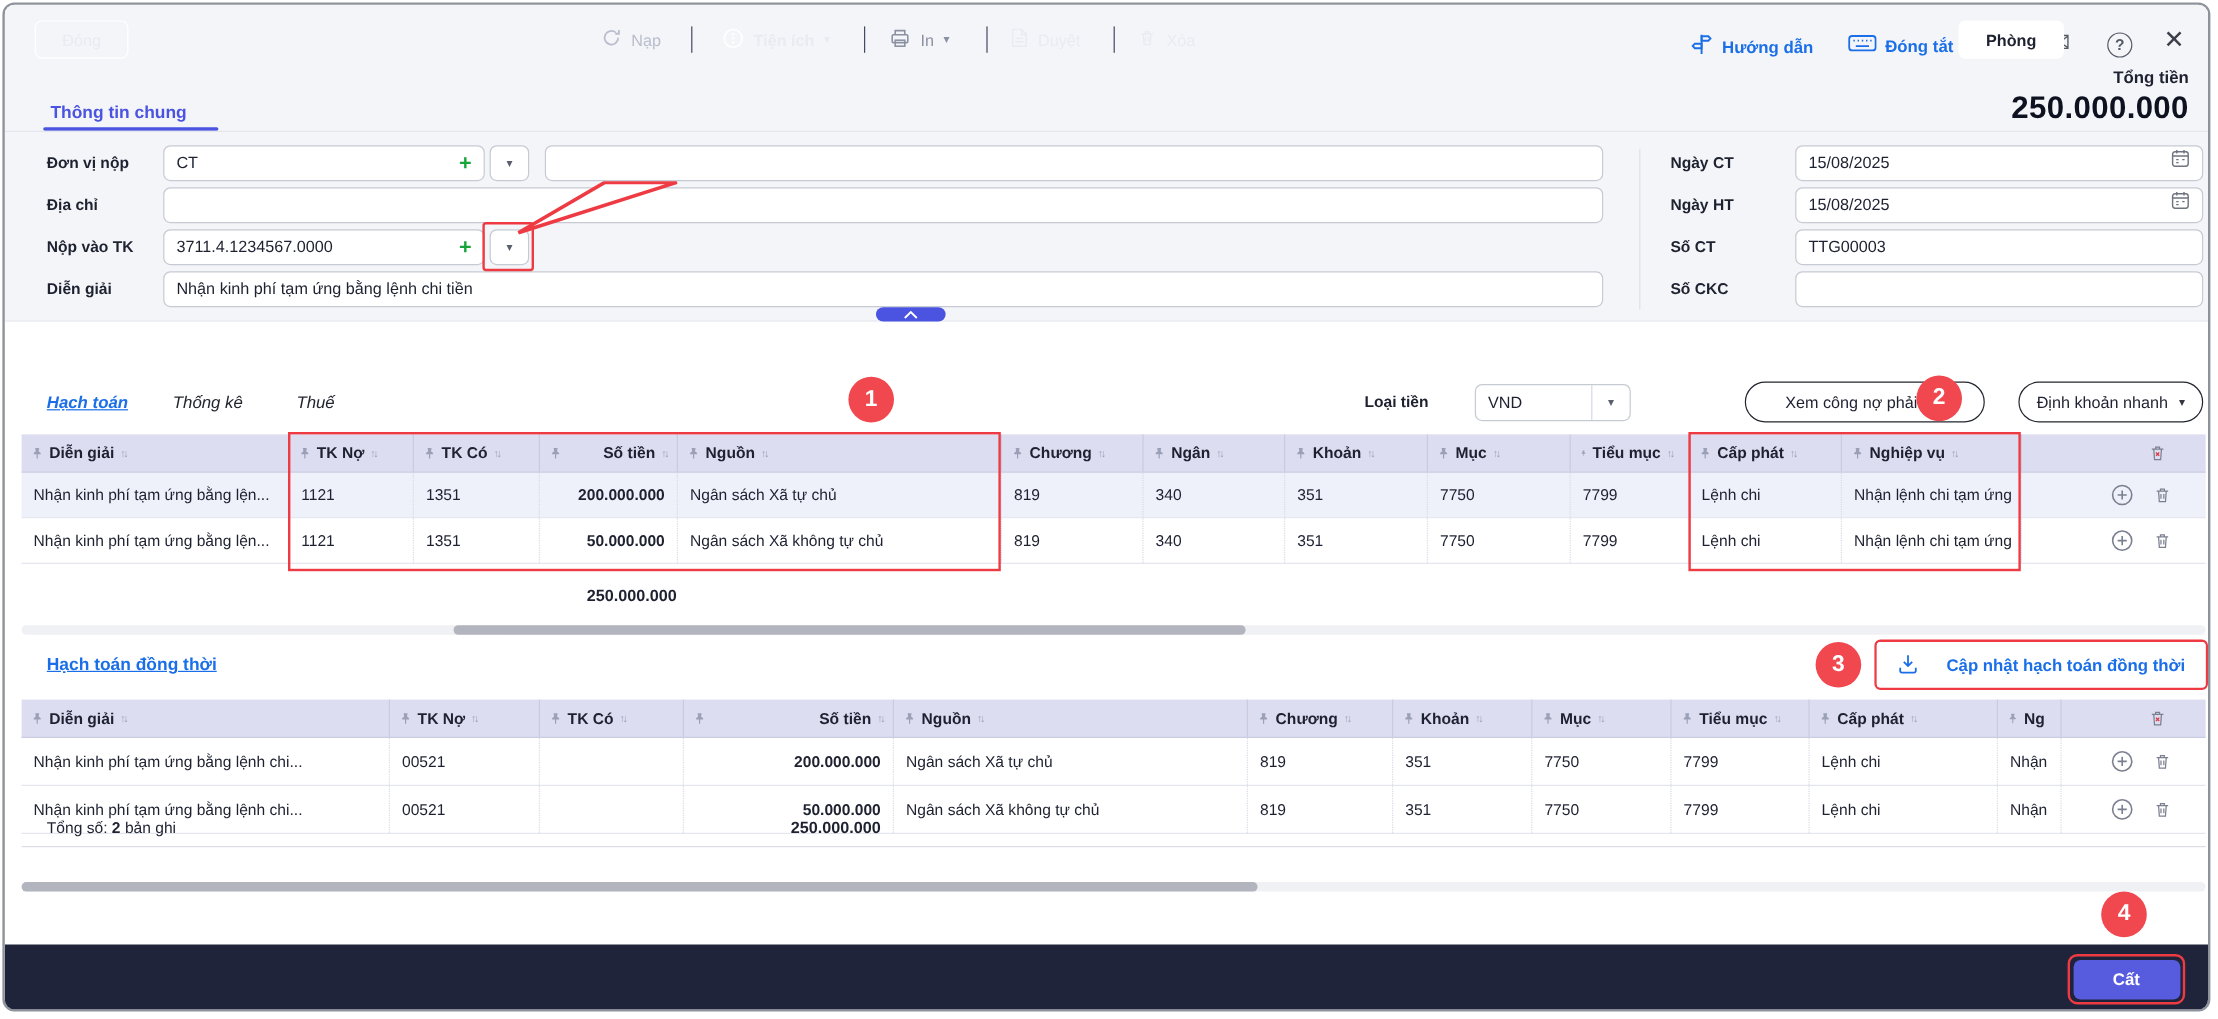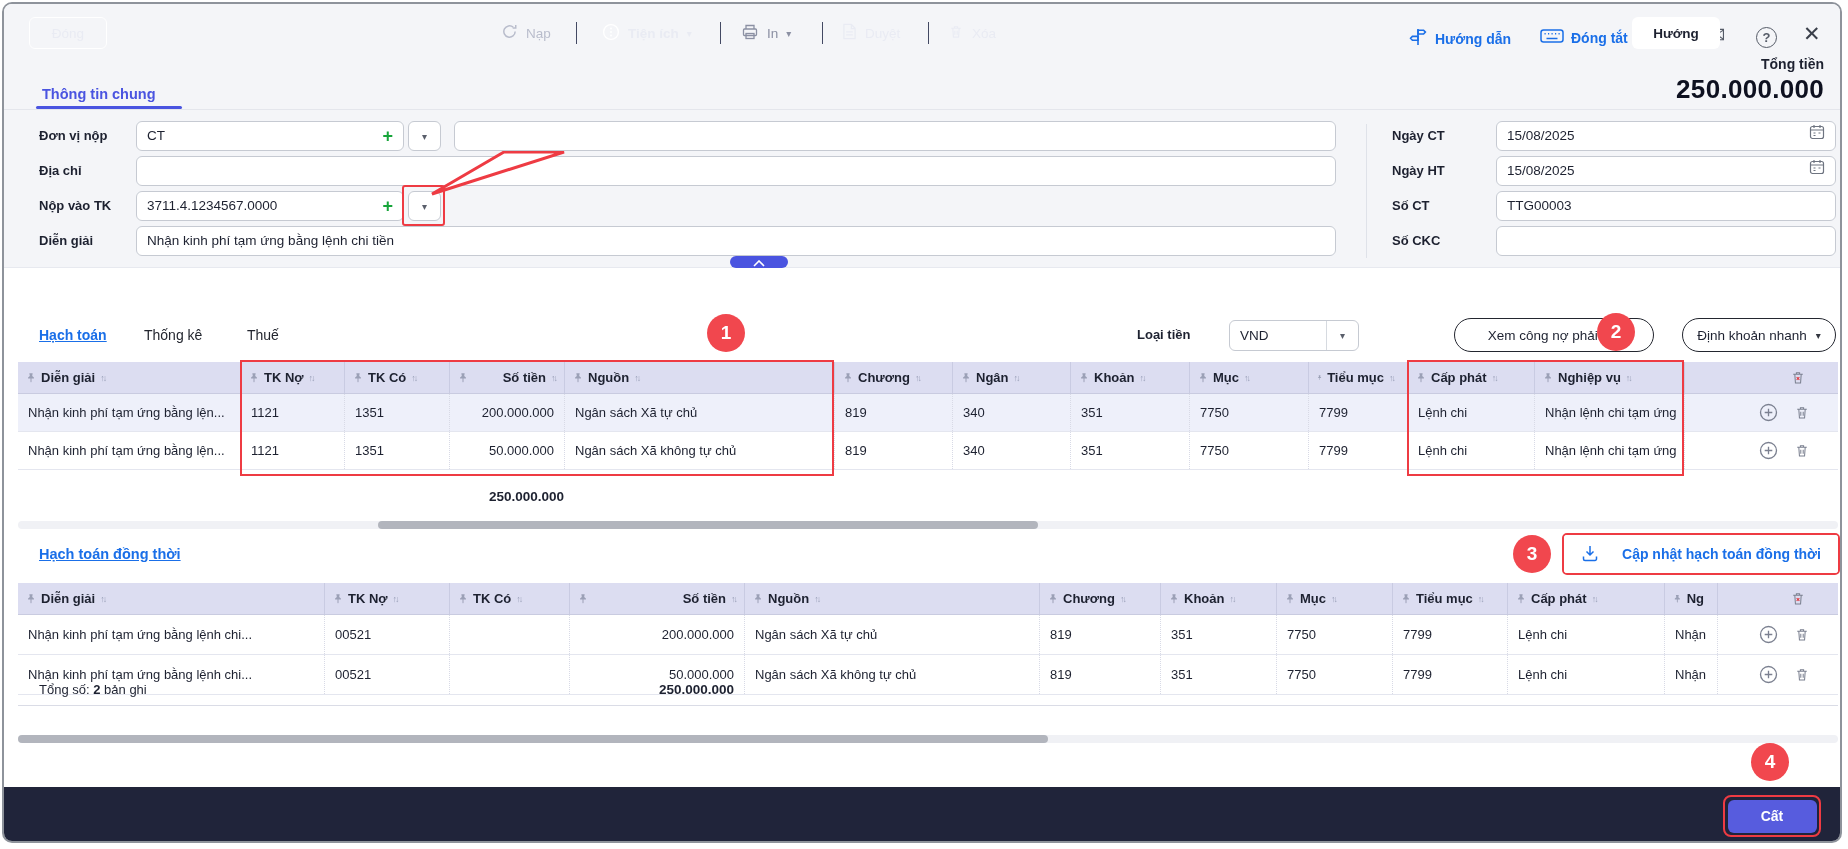--- a/index.html
+++ b/index.html
@@ -33,21 +33,21 @@
   .ddbtn{width:33px;height:30px;border:1px solid #c6cad2;border-radius:6px;background:#fff;
     display:flex;align-items:center;justify-content:center;color:#5a5f6b;font-size:10px;cursor:pointer;}
   .r1{top:117px;} .r2{top:152px;} .r3{top:187px;} .r4{top:222px;}
   #vdiv{left:1362px;top:120px;width:1px;height:134px;background:#dfe2e9;}
   .rlabel{left:1388px;width:95px;}
   .rinp{left:1492px;width:340px;justify-content:space-between;}
   #collapse{left:726px;top:252px;width:58px;height:12px;background:#4a54e0;border-radius:7px;
     display:flex;align-items:center;justify-content:center;cursor:pointer;}
 
   
-  .tab2{top:314px;height:34px;line-height:34px;font-size:14px;color:#23262f;cursor:pointer;}
+  .tab2{top:314px;height:34px;line-height:34px;font-size:14px;color:#23262f;cursor:pointer;font-style:italic;}
   .tab2.active{color:#1a6fe8;font-weight:bold;text-decoration:underline;}
   #loaitien{left:1133px;top:314px;line-height:34px;font-size:13px;font-weight:bold;}
   #vnd{left:1225px;top:316px;width:130px;height:31px;padding:0;}
   #vnd .val{flex:1;padding:0 10px;font-size:13.5px;}
   #vnd .caret{width:32px;height:100%;border-left:1px solid #d6dae0;display:flex;align-items:center;
     justify-content:center;font-size:10px;color:#5a5f6b;cursor:pointer;}
   .pill{top:314px;height:34px;border:1px solid #23262f;border-radius:17px;background:#fff;
     display:flex;align-items:center;justify-content:center;gap:9px;font-size:13.5px;cursor:pointer;}
   #pill-congno{left:1450px;width:200px;} #pill-dinhkhoan{left:1678px;width:154px;}
   .pill .caret{font-size:10px;color:#33363f;}
@@ -58,21 +58,21 @@
   .ghead{display:flex;background:#dcddf1;height:32px;border-bottom:1px solid #c9cbe0;}
   .hcell{display:flex;align-items:center;gap:5px;padding:0 8px;font-size:13px;font-weight:bold;
     border-left:1px solid #c9cbe2;overflow:hidden;white-space:nowrap;cursor:pointer;}
   .hcell:first-child{border-left:none;}
   .sort{font-size:9px;letter-spacing:-2px;color:#9aa0b8;}
   .grow{display:flex;background:#fff;border-bottom:1px solid #e4e6ef;}
   .grow.tint{background:#eef0fa;}
   .gcell{padding:0 10px;font-size:13px;display:flex;align-items:center;overflow:hidden;
     white-space:nowrap;border-left:1px dotted #d8dae6;}
   .gcell:first-child{border-left:none;}
-  .num{justify-content:flex-end;}
+  .num{justify-content:flex-end;font-weight:bold;}
   .acts{flex:1;display:flex;align-items:center;justify-content:flex-end;gap:16px;padding-right:28px;border-left:1px dotted #d8dae6;}
   .ahead{flex:1;display:flex;align-items:center;justify-content:flex-end;padding-right:32px;border-left:1px solid #c9cbe2;}
   .icbtn{cursor:pointer;display:flex;}
   #t1sum{left:445px;top:472px;width:115px;text-align:right;line-height:42px;font-size:13.5px;font-weight:bold;}
   .track{height:8px;background:#f0f1f5;border-radius:4px;}
   #scroll1{left:14px;top:517px;width:1820px;}
   #scroll1 .thumb{left:360px;width:660px;}
   #scroll2{left:14px;top:731px;width:1820px;}
   #scroll2 .thumb{left:0;width:1030px;}
   .thumb{position:absolute;top:0;height:8px;background:#b2b5bd;border-radius:4px;cursor:pointer;}
@@ -616,21 +616,21 @@
     <span>Duyệt</span>
   </div>
   <div class="bsep" style="left:924px"></div>
   <div class="bitem" id="bi-xoa">
     <span><svg width="16" height="17" viewBox="0 0 20 20" fill="none" stroke="#e9ebf3" stroke-width="1.4">
           <path d="M4 6h12M8 6V4h4v2M6 6l.8 11h6.4L14 6M8.5 9v5M11.5 9v5"></path>
         </svg></span>
     <span>Xóa</span>
   </div>
   <div class="bitem" id="btn-hoan">
-      <span>Hướng</span>
+      <span>Phòng</span>
     </div>
   <div class="abs redbox" id="cat-wrap">
     <div id="btn-cat">
         <span>Cất</span>
       </div>
   </div>
 
 </div>
 
 </body></html>

